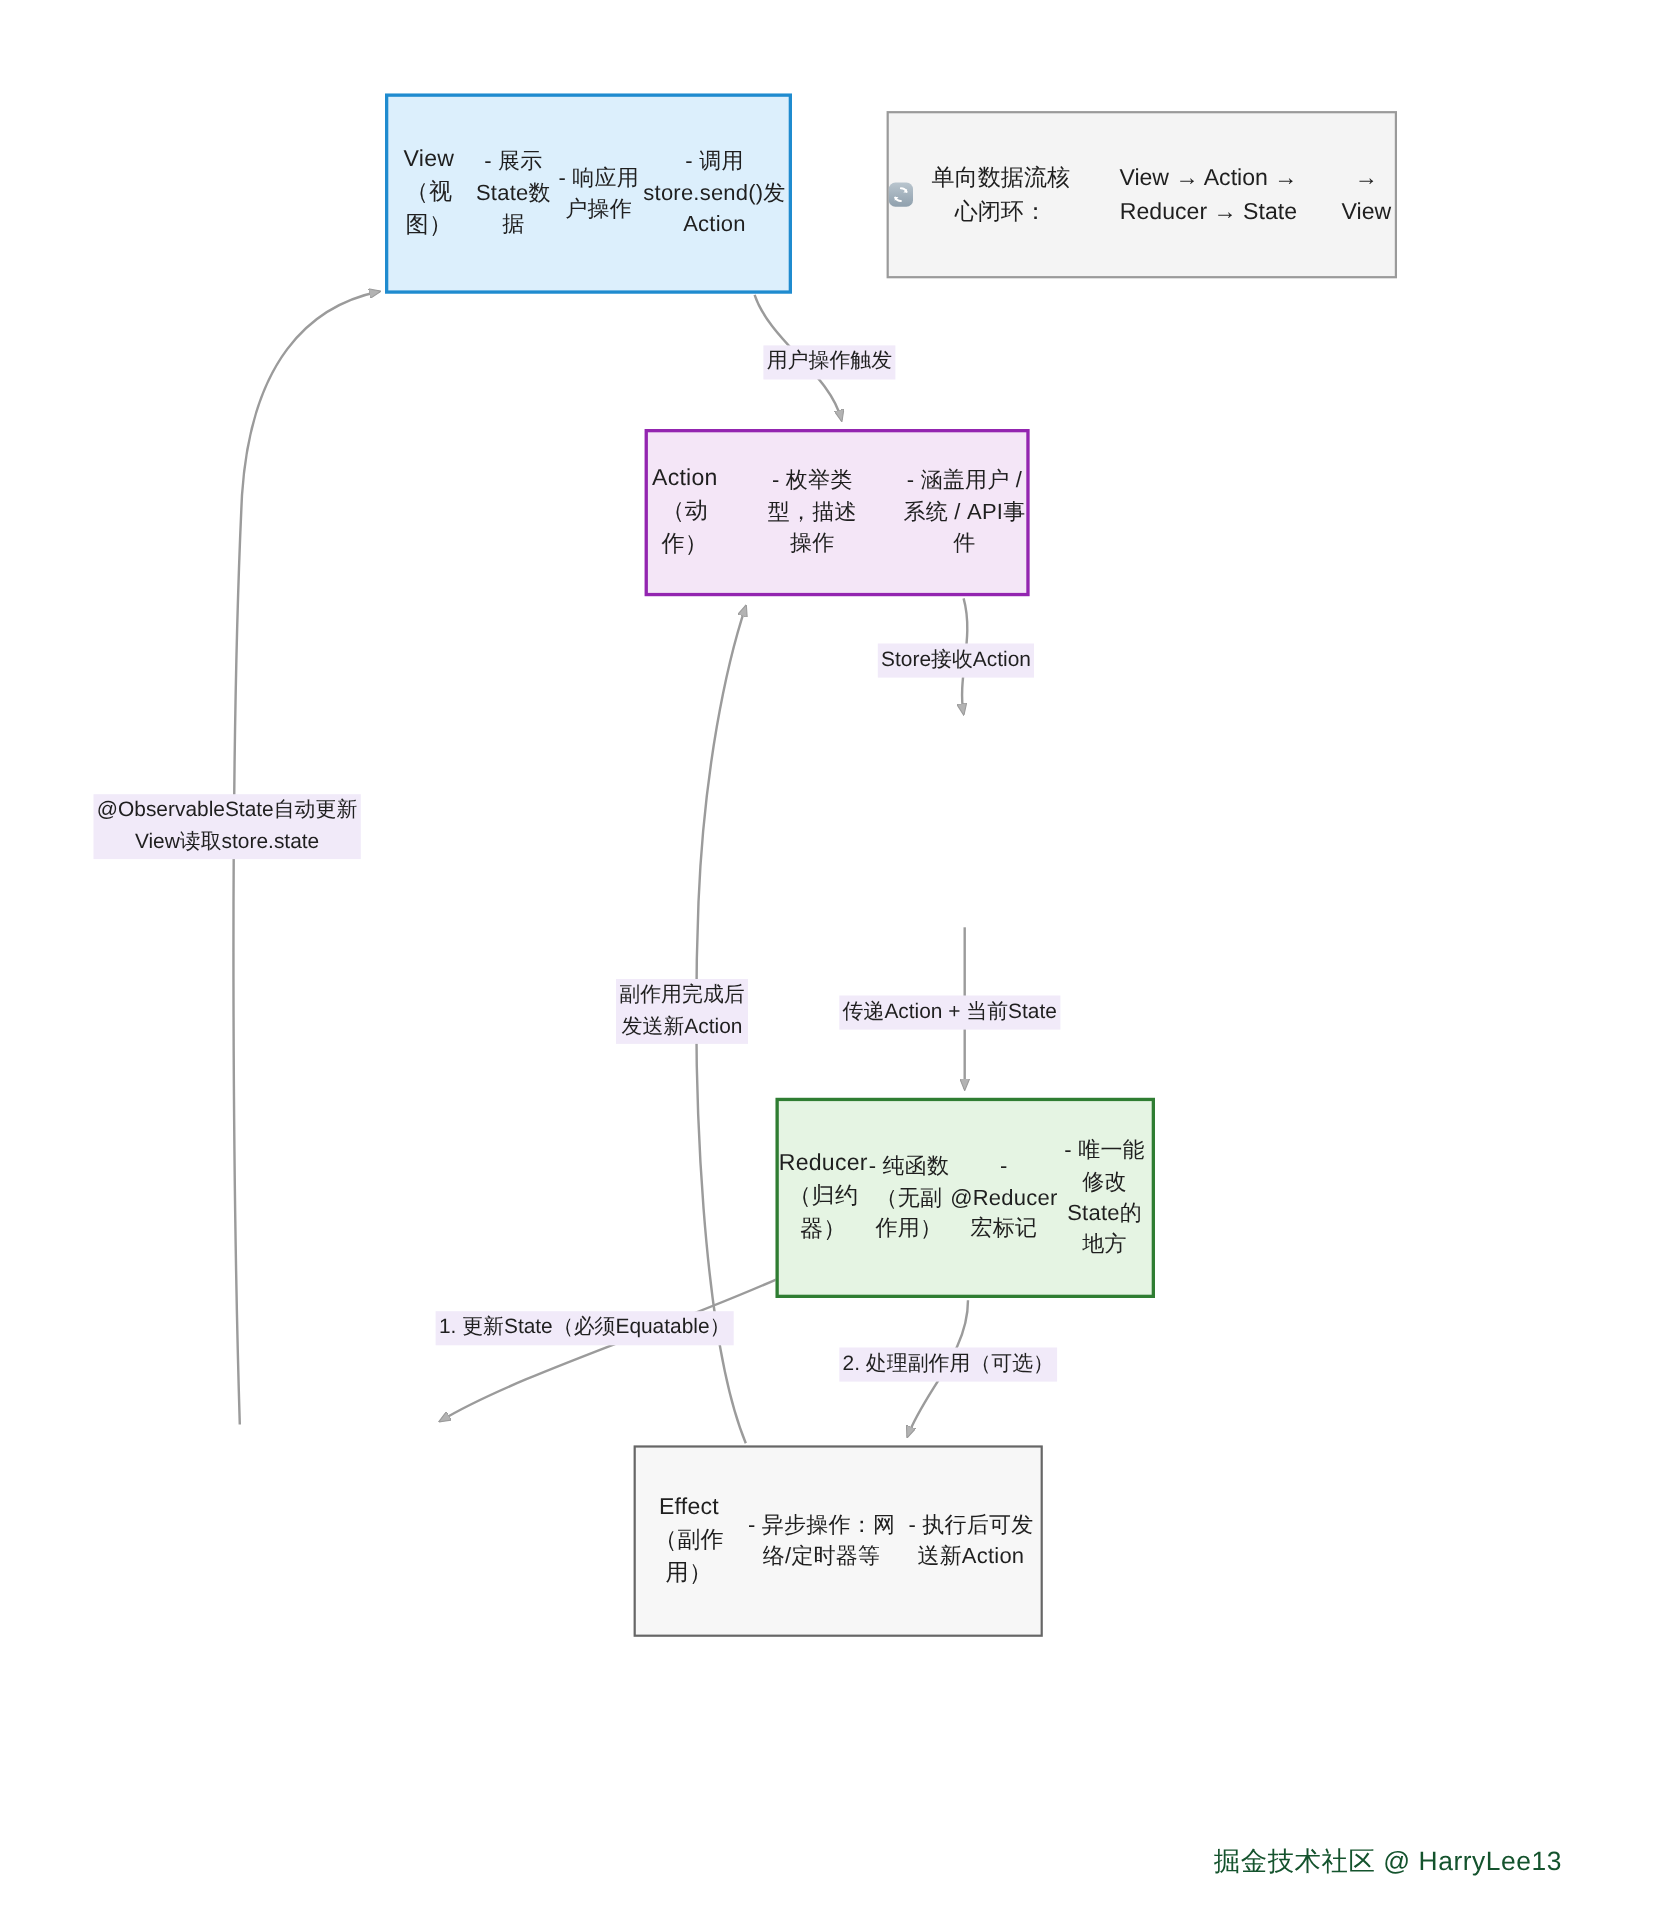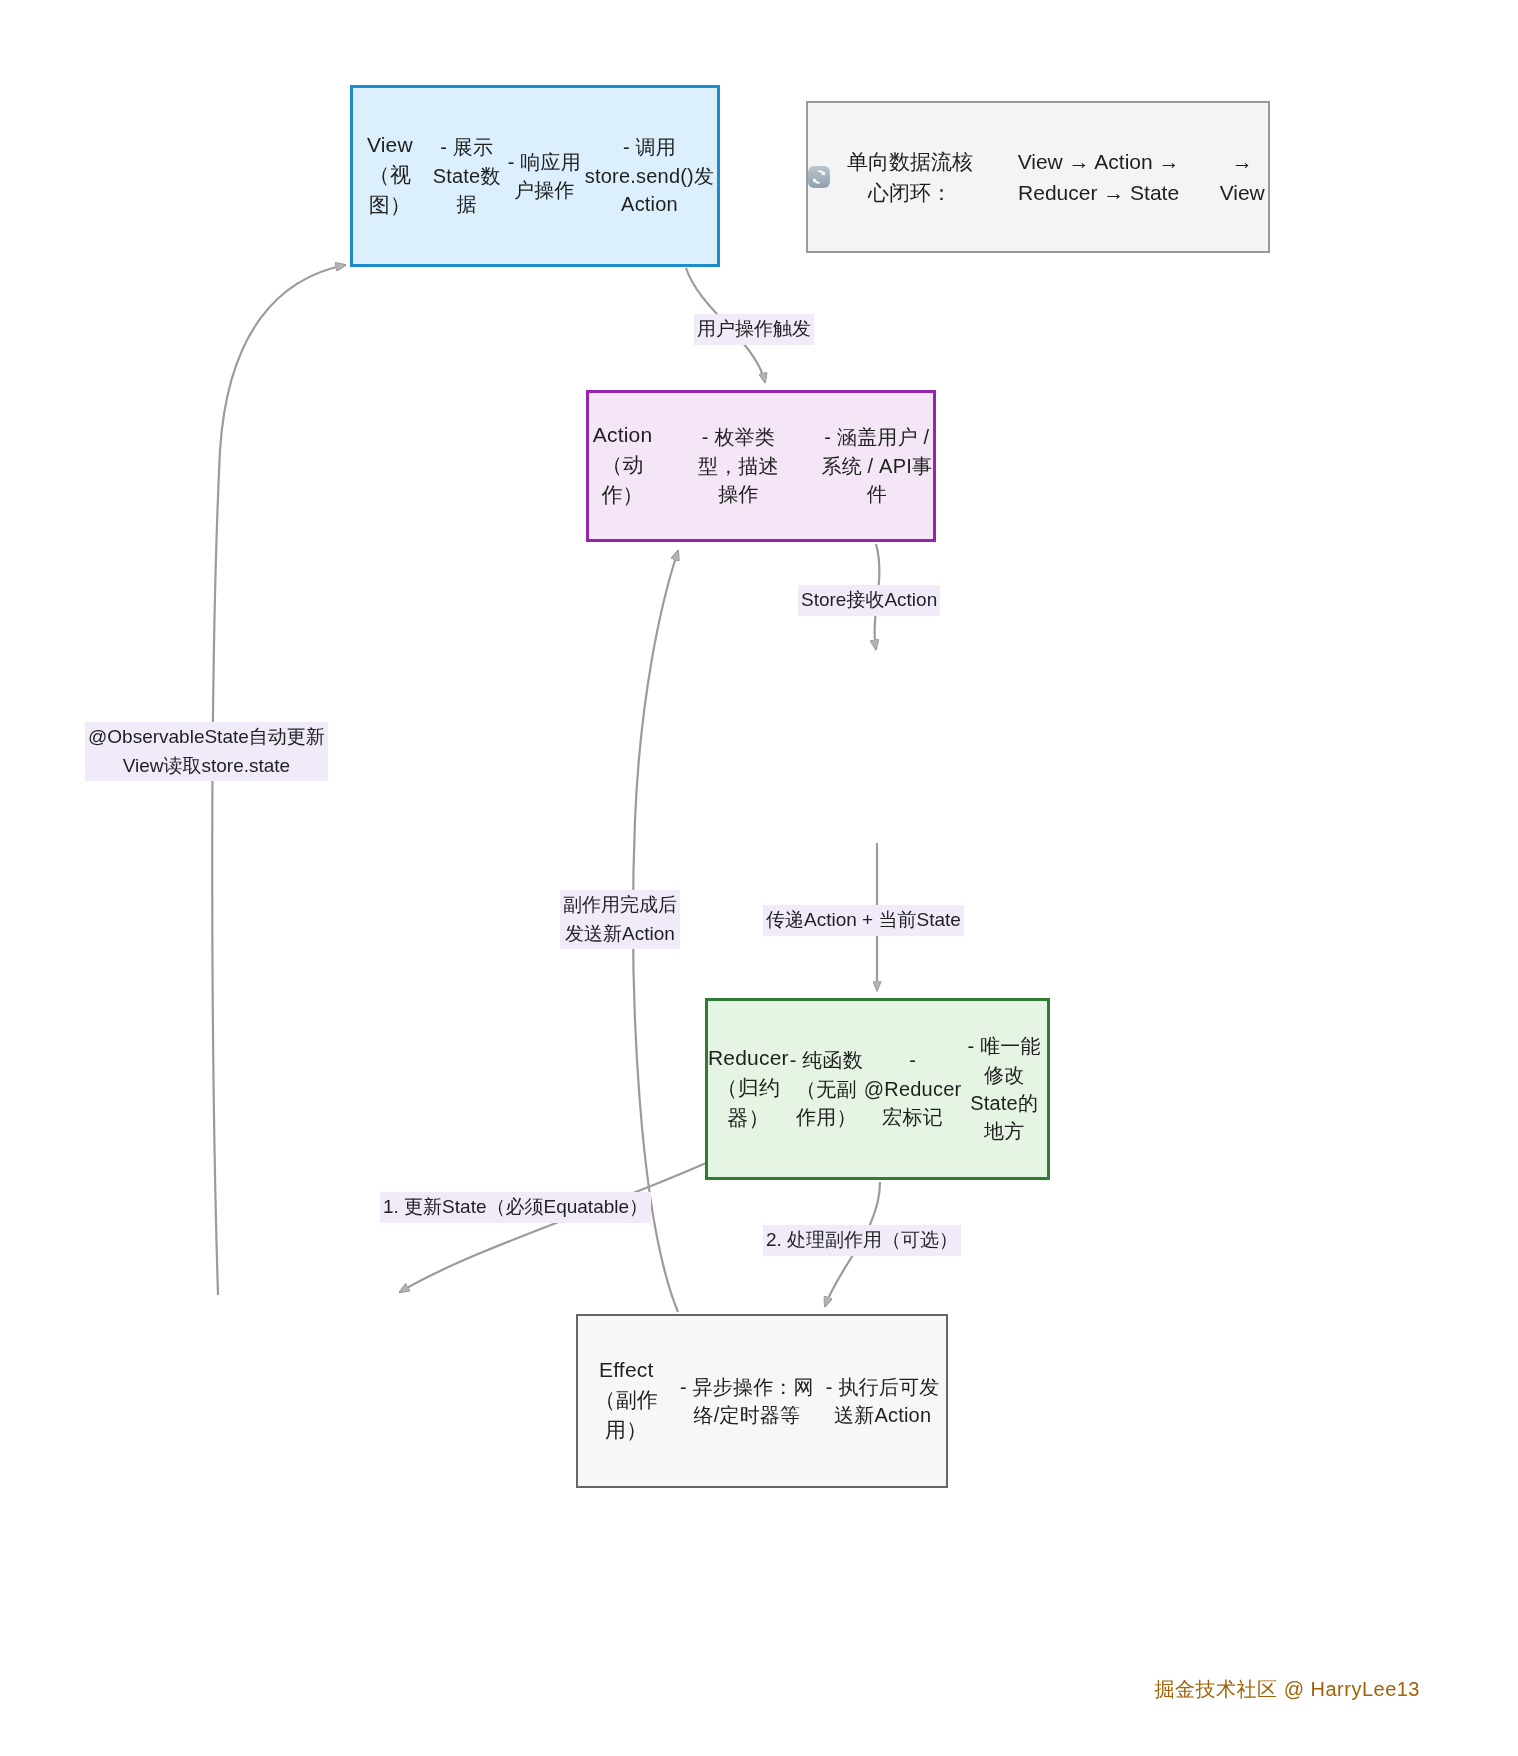--- a/index.html
+++ b/index.html
@@ -125,32 +125,32 @@
     text-align: center;
     white-space: pre;
     padding: 1px 3px;
     box-sizing: border-box;
   }
   .lbl-user-trigger   { left: 694px; top: 314px; text-align: right; }
   .lbl-store-receive  { left: 798px; top: 585px; }
   .lbl-observable     { left: 85px;  top: 722px; }
   .lbl-effect-back    { left: 560px; top: 890px; }
   .lbl-pass-action    { left: 763px; top: 905px; }
-  .lbl-update-state   { left: 380px; top: 1192px; }
+  .lbl-update-state   { left: 396px; top: 1192px; }
   .lbl-handle-effect  { left: 763px; top: 1225px; }
 
   
   .watermark {
     position: absolute;
     left: 1000px;
     top: 1676px;
     width: 420px;
     text-align: right;
-    font-size: 20px;
-    color: #a16207;
+    font-size: 24px;
+    color: #14532d;
     letter-spacing: 0.5px;
   }
 </style>
 </head>
 <body>
 
 <div id="canvas">
 
   <svg class="edges" viewBox="0 0 1518 1756">
     <defs>

